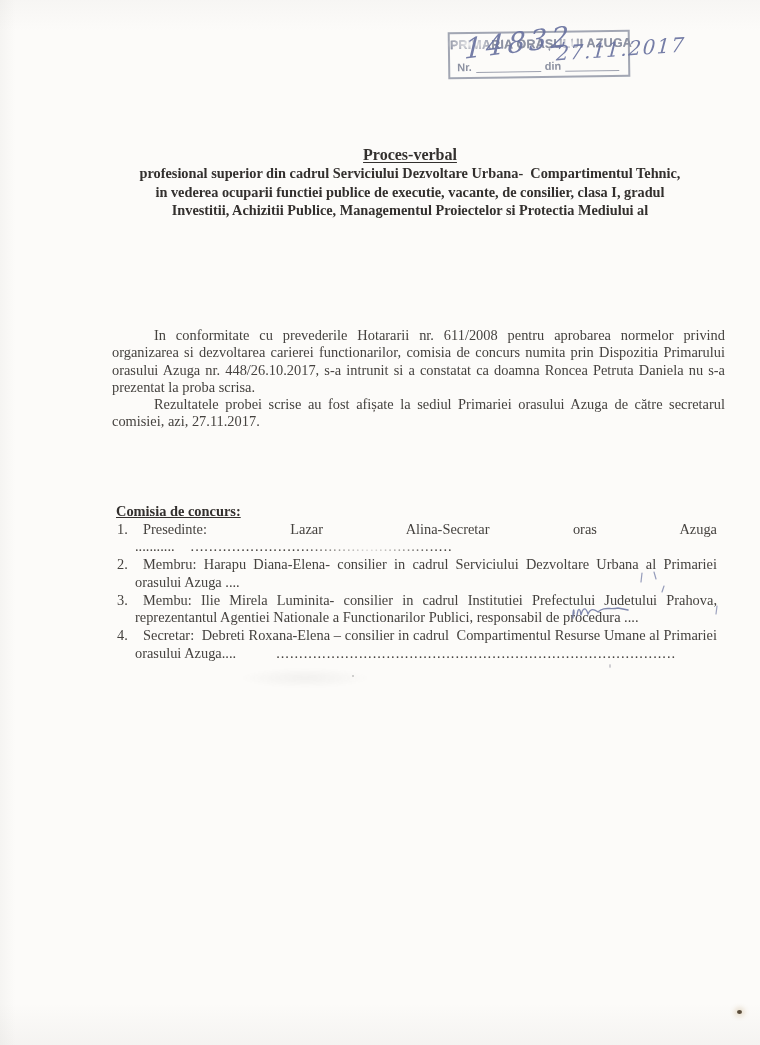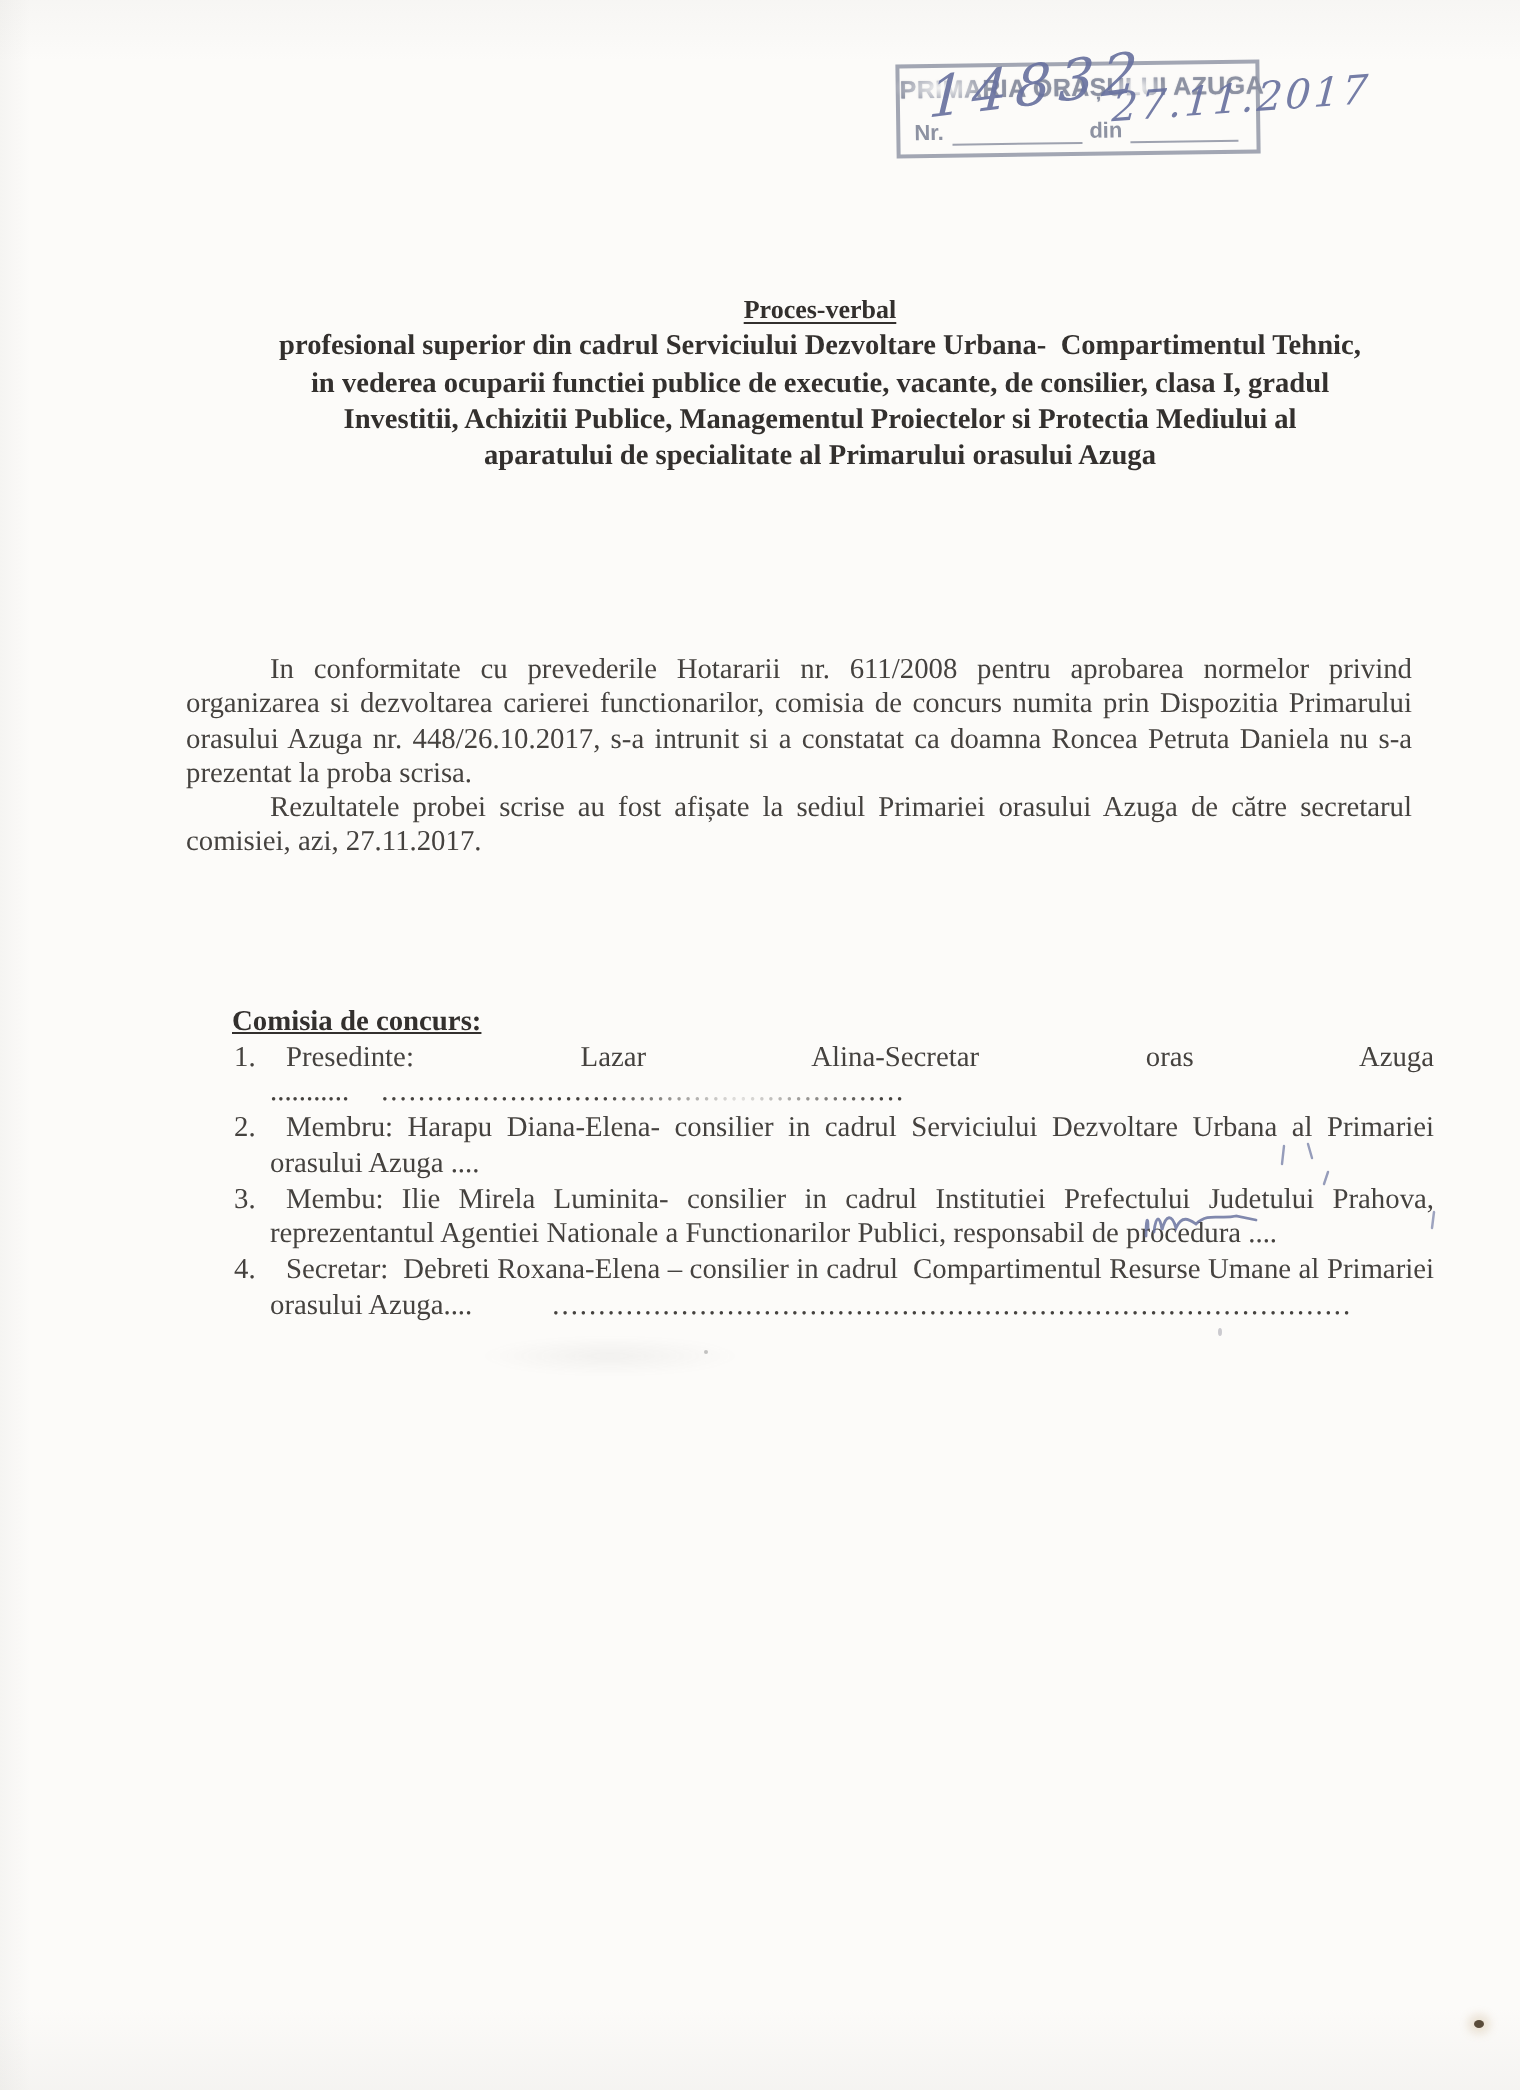--- a/index.html
+++ b/index.html
@@ -53,27 +53,27 @@
   .hw-number{left:464px;top:26px;font-size:28px;letter-spacing:4px;transform:rotate(-7deg) skewX(-10deg);opacity:0.92;}
   .hw-date{left:556px;top:37px;font-size:20px;letter-spacing:1.5px;transform:rotate(-4deg) skewX(-8deg);opacity:0.92;}
 
   
   .title-block{
     position:absolute;left:104px;top:146px;width:612px;
     text-align:center;font-weight:bold;color:#33302e;
     font-size:14.3px;line-height:18.3px;
   }
   .doc-title{
-    font-size:13px;
+    font-size:16px;
     text-decoration:underline;
     text-underline-offset:2px;
   }
 
   
-  .body-block{position:absolute;left:93px;top:327px;width:613px;}
+  .body-block{position:absolute;left:112px;top:327px;width:613px;}
   .body-block p{
     margin:0;text-align:justify;text-indent:42px;
     font-size:14.4px;line-height:17.3px;color:#45423f;
   }
 
   
   .commission{position:absolute;left:116px;top:503px;width:601px;font-size:14.4px;line-height:17.7px;color:#45423f;}
   .commission-heading{font-weight:bold;color:#33302e;text-decoration:underline;}
   .member{position:relative;padding-left:19px;text-indent:8px;text-align:justify;}
   .member .num{position:absolute;left:1px;top:0;text-indent:0;}
@@ -114,21 +114,20 @@
   <div class="stamp-fade" style="left:448px;top:36px;width:46px;height:16px;"></div>
   <div class="stamp-fade" style="left:556px;top:36px;width:26px;height:16px;"></div>
   <div class="hw hw-number">14832</div>
   <div class="hw hw-date">27.11.2017</div>
 
   <div class="title-block">
     <div class="doc-title">Proces-verbal</div>
     <div>profesional superior din cadrul Serviciului Dezvoltare Urbana-&nbsp; Compartimentul Tehnic,</div>
     <div>in vederea ocuparii functiei publice de executie, vacante, de consilier, clasa I, gradul</div>
     <div>Investitii, Achizitii Publice, Managementul Proiectelor si Protectia Mediului al</div>
-    <div>aparatului de specialitate al Primarului orasului Azuga</div>
   </div>
 
   <div class="body-block">
     <p>In conformitate cu prevederile Hotararii nr. 611/2008 pentru aprobarea normelor privind organizarea si dezvoltarea carierei functionarilor, comisia de concurs numita prin Dispozitia Primarului orasului Azuga nr. 448/26.10.2017, s-a intrunit si a constatat ca doamna Roncea Petruta Daniela nu s-a prezentat la proba scrisa.</p>
     <p>Rezultatele probei scrise au fost afișate la sediul Primariei orasului Azuga de către secretarul comisiei, azi, 27.11.2017.</p>
   </div>
 
   <div class="commission">
     <div class="commission-heading">Comisia de concurs:</div>
 

